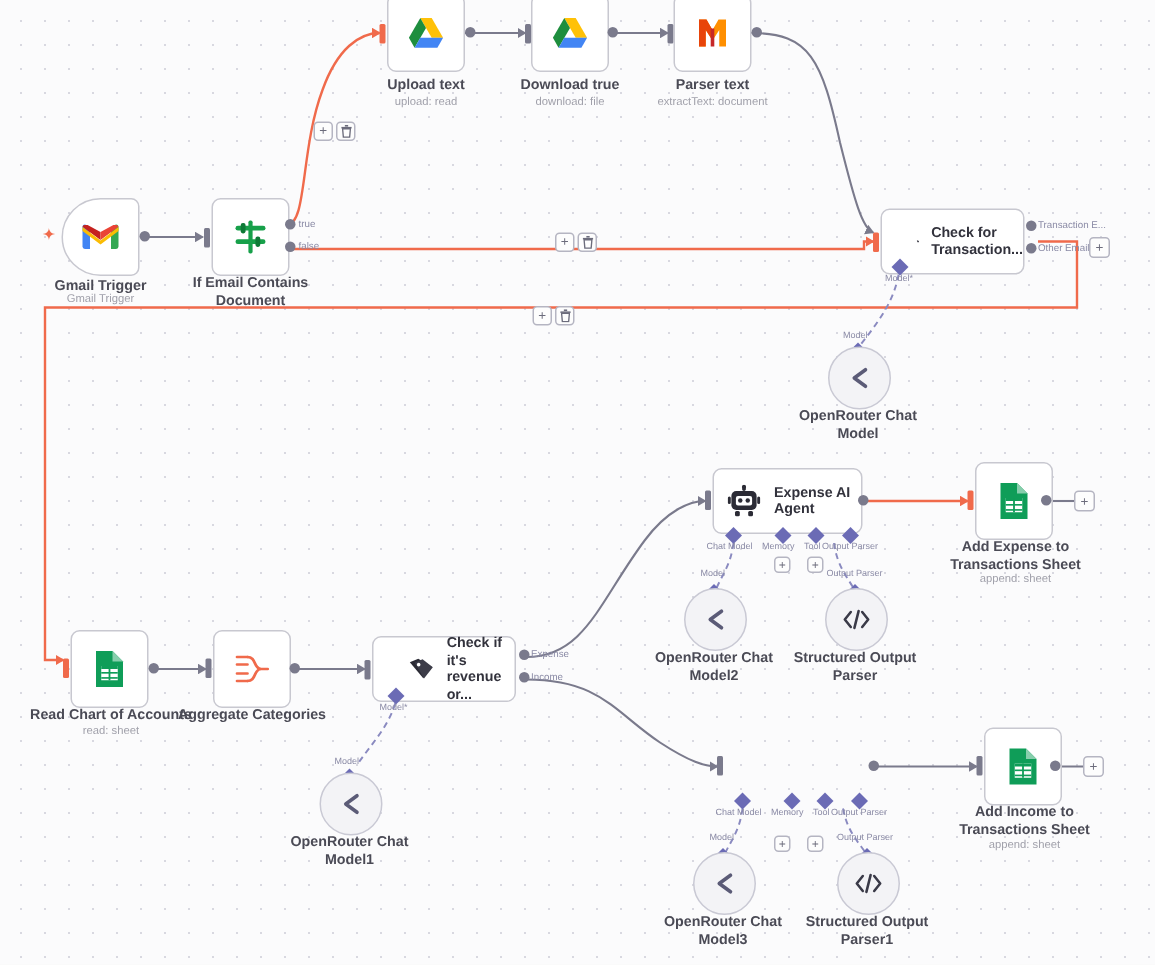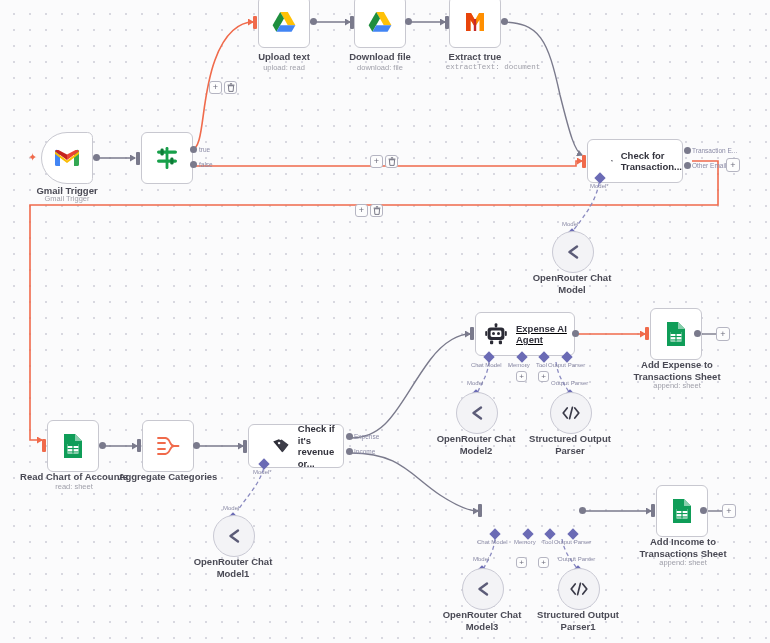--- a/index.html
+++ b/index.html
@@ -55,21 +55,20 @@
     justify-content: flex-start;
     padding-left: 23px;
     gap: 8px;
   }
   .node.agent {
     width: 100px;
     height: 44px;
     justify-content: flex-start;
     padding-left: 9px;
     gap: 9px;
-    text-decoration: underline;
   }
 
   
   .nlabel {
     position: absolute;
     text-align: center;
     font-size: 9.5px;
     line-height: 11.5px;
     color: #4a4a55;
     font-weight: 600;
@@ -255,20 +254,22 @@
       <rect x="3" y="13.5" width="20" height="3.2" rx="1.6" fill="#17a04a"></rect>
       <rect x="11.6" y="1" width="2.8" height="22" rx="1.2" fill="#17a04a"></rect>
       <rect x="6.5" y="2.6" width="3.2" height="7" rx="1.4" fill="#0d7a36"></rect>
       <rect x="16.3" y="11.6" width="3.2" height="7" rx="1.4" fill="#0d7a36"></rect>
     </svg>
   </div>
   <div class="port" style="left:190px; top:146px;"></div>
   <div class="portlabel" style="left:199px; top:146px;">true</div>
   <div class="port" style="left:190px; top:161px;"></div>
   <div class="portlabel" style="left:199px; top:161px;">false</div>
+  <div class="nlabel" style="left:113px; top:183px; width:108px;">If Email Contains
+Document</div>
 
   <div class="inport red" style="left:253px; top:16px;"></div>
   <div class="node square" style="left:258px; top:-4px;">
     <svg width="26" height="24" viewBox="0 0 26 24">
       <path d="M9.2,2 L16.8,2 L24.4,15.2 L16.8,15.2 Z" fill="#ffc107"></path>
       <path d="M9.2,2 L1.6,15.2 L5.4,21.8 L13,8.6 Z" fill="#1e8e3e"></path>
       <path d="M5.4,21.8 L20.6,21.8 L24.4,15.2 L9.2,15.2 Z" fill="#4285f4"></path>
     </svg>
   </div>
   <div class="port" style="left:310px; top:18px;"></div>
@@ -277,34 +278,34 @@
 
   <div class="inport" style="left:350px; top:16px;"></div>
   <div class="node square" style="left:354px; top:-4px;">
     <svg width="26" height="24" viewBox="0 0 26 24">
       <path d="M9.2,2 L16.8,2 L24.4,15.2 L16.8,15.2 Z" fill="#ffc107"></path>
       <path d="M9.2,2 L1.6,15.2 L5.4,21.8 L13,8.6 Z" fill="#1e8e3e"></path>
       <path d="M5.4,21.8 L20.6,21.8 L24.4,15.2 L9.2,15.2 Z" fill="#4285f4"></path>
     </svg>
   </div>
   <div class="port" style="left:405px; top:18px;"></div>
-  <div class="nlabel" style="left:332px; top:51px; width:96px;">Download file</div>
+  <div class="nlabel" style="left:332px; top:51px; width:96px;">Download true</div>
   <div class="nsub" style="left:332px; top:63px; width:96px;">download: file</div>
 
   <div class="inport" style="left:445px; top:16px;"></div>
   <div class="node square" style="left:449px; top:-4px;">
     <svg width="24" height="24" viewBox="0 0 24 24">
       <path d="M3,3 L8,3 L12,10 L16,3 L21,3 L21,21 L16.5,21 L16.5,10 L12,17 L7.5,10 L7.5,21 L3,21 Z" fill="#ff8f00"></path>
       <path d="M3,3 L8,3 L12,10 L12,17 L7.5,10 L7.5,21 L3,21 Z" fill="#e8440a"></path>
       <rect x="10.8" y="9" width="2.4" height="12" fill="#c62828"></rect>
     </svg>
   </div>
   <div class="port" style="left:501px; top:18px;"></div>
-  <div class="nlabel" style="left:427px; top:51px; width:96px;">Extract true</div>
-  <div class="nsub" style="left:439px; top:63px; width:108px;font-family:Liberation Mono, monospace;">extractText: document</div>
+  <div class="nlabel" style="left:427px; top:51px; width:96px;">Parser text</div>
+  <div class="nsub" style="left:421px; top:63px; width:108px;">extractText: document</div>
 
   <div class="inport red" style="left:582px; top:155px;"></div>
   <div class="node wide" style="left:587px; top:139px;">
     <svg width="22" height="20" viewBox="0 0 22 20">
       <path d="M1.5,4.5 L8.5,1.6 L20,8.4 L12.6,17.6 Z" fill="#2b2b35"></path>
       <path d="M5.5,4.8 L12,2 L20.5,8.6 L13.2,17.8 Z" fill="#3c3c48"></path>
       <circle cx="8.8" cy="6.4" r="1.5" fill="#ffffff"></circle>
     </svg>
     <span style="font-size:9.5px; line-height:11.5px; color:#32323c; font-weight:600; white-space:pre-line;">Check for
 Transaction...</span>

